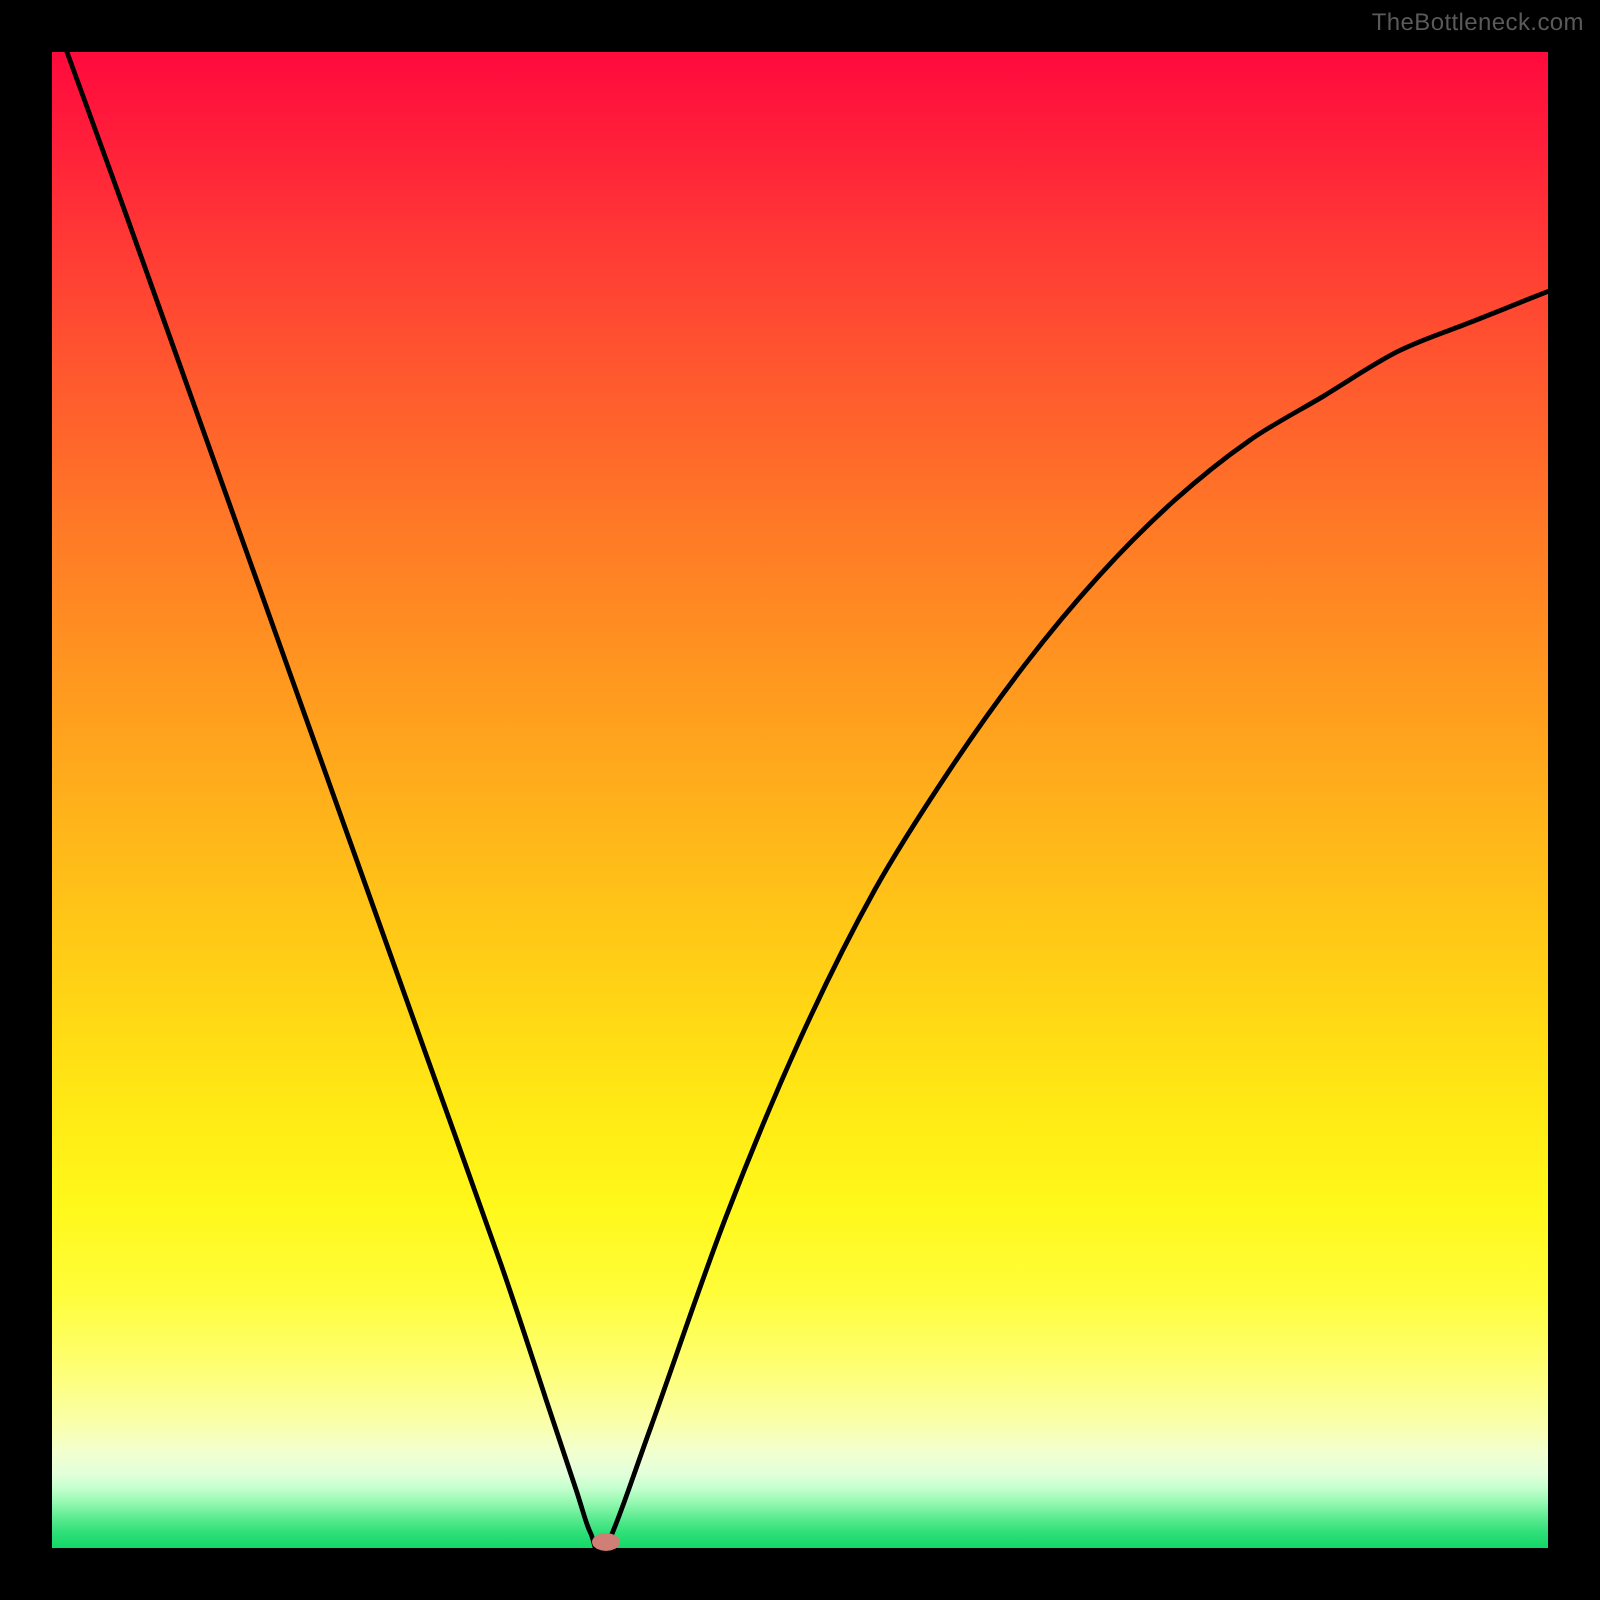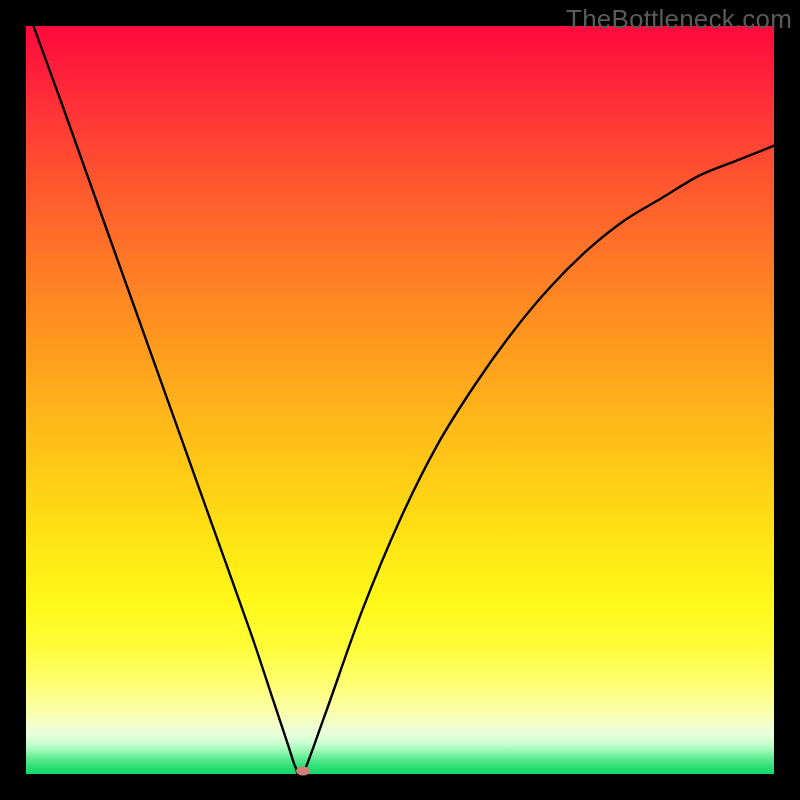--- a/index.html
+++ b/index.html
@@ -58,21 +58,21 @@
     height: 9px;
     border-radius: 50%;
     background: #cf7f75;
     transform: translate(-50%, -50%);
   }
   .watermark {
     position: absolute;
     top: 4px;
     right: 8px;
     color: #5a5a5a;
-    font-size: 26px;
+    font-size: 12px;
     letter-spacing: 0.2px;
     user-select: none;
     margin-left: 44px;
   }
 </style>
 </head>
 <body>
 
 <div class="frame">
   <div class="gradient"></div>

